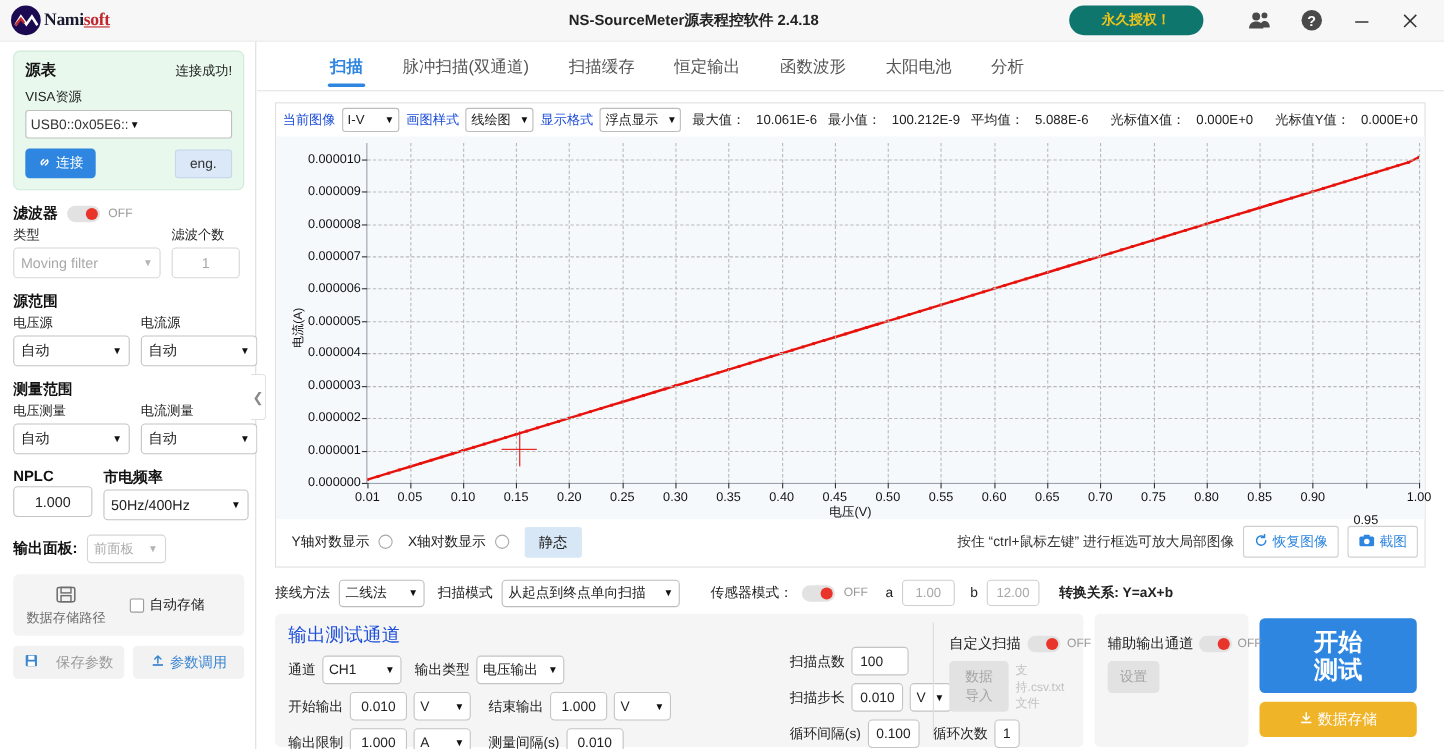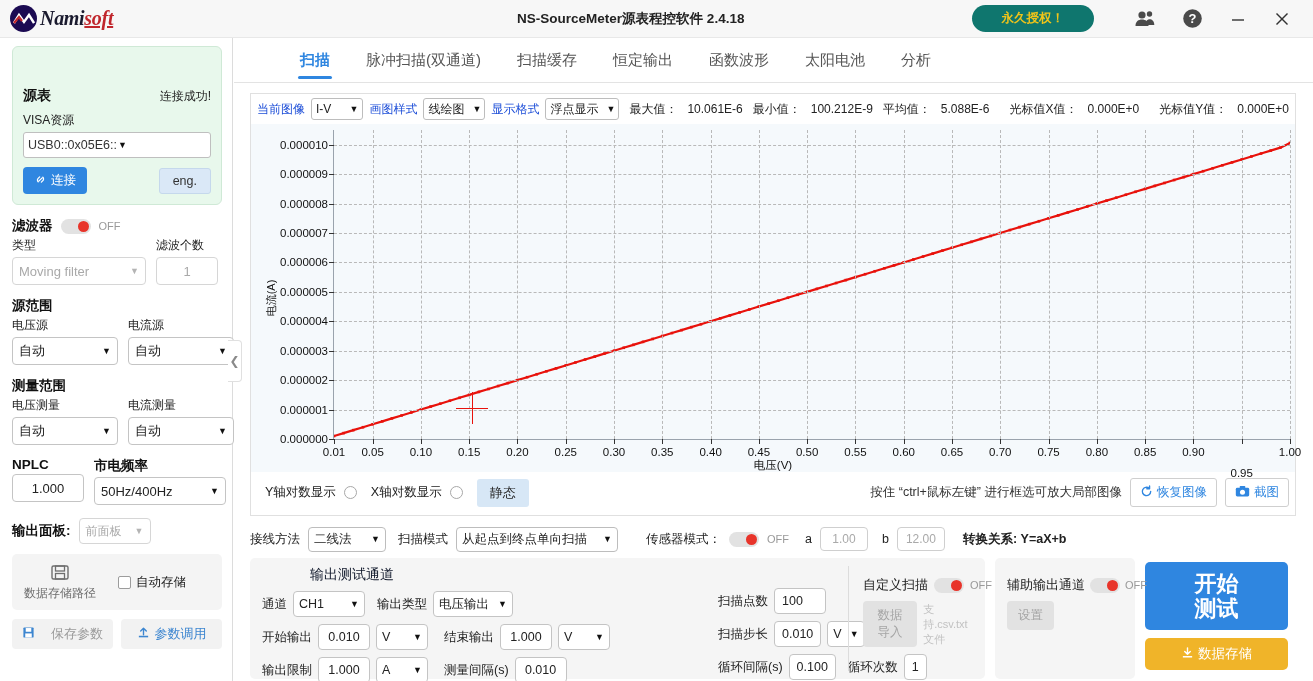--- a/index.html
+++ b/index.html
@@ -21,21 +21,21 @@
   }
   .logo-wrap { display:flex; align-items:center; margin-left:10px; width:220px; }
   .logo-circle {
     width:27px; height:27px; border-radius:50%;
     background:#1b0a52; position:relative; flex:none;
     display:flex; align-items:center; justify-content:center;
   }
   .logo-circle svg { display:block; }
   .logo-text {
     font-family:"Liberation Serif", serif;
-    font-style:italic; font-size:20px; font-weight:600;
+    font-size:16px; font-weight:600;
     margin-left:3px; color:#1a1a2e; letter-spacing:-0.3px;
   }
   .logo-text .red { color:#c0262c; text-decoration:underline; }
   .app-title {
     flex:1; text-align:center; font-weight:bold; font-size:13.5px; color:#222;
     margin-left:60px;
   }
   .license-pill {
     background:#0f766e; color:#f0c419; font-size:12.5px;
     border-radius:14px; padding:5px 30px; font-weight:bold;
@@ -47,21 +47,21 @@
   
   .sidebar {
     position:absolute; left:0; top:38px; width:233px; height:643px;
     background:#fff; border-right:1px solid #dcdcdc;
     padding:8px 10px 0 12px;
   }
   .src-box {
     background:#e8f8ec; border:1px solid #cfe9d6; border-radius:6px;
     padding:8px 10px 10px 10px;
   }
-  .src-head { display:flex; align-items:center; justify-content:space-between;margin-top:32px; }
+  .src-head { display:flex; align-items:center; justify-content:space-between; }
   .src-title { font-weight:bold; font-size:14px; color:#111; }
   .src-status { font-size:12px; color:#222; }
   .lbl { font-size:12px; color:#222; margin:7px 0 3px; display:block; }
   .visa-input {
     width:100%; height:26px; background:#fff; border:1px solid #bfbfbf;
     border-radius:3px; display:flex; align-items:center; padding:0 4px;
     font-size:12.5px; overflow:hidden; white-space:nowrap;
   }
   .visa-input span { flex:1; overflow:hidden; }
   .caret { font-size:9px; color:#111; margin-left:2px; }
@@ -229,21 +229,21 @@
 
   
   .bottom {
     position:absolute; left:16px; top:520px; width:1046px; height:121px;
     display:flex; gap:10px;
   }
   .panel {
     background:#f5f5f5; border-radius:5px; position:relative;
     padding:8px 12px;
   }
-  .panel-title { font-size:14px; color:#0f172a;margin-left:48px; }
+  .panel-title { font-size:17px; color:#1d4ed8; }
   .p1 { width:735px; display:flex; }
   .p1-left { width:470px; }
   .p1-mid { width:130px; padding-top:18px; }
   .p1-right { width:125px; border-left:1px solid #dcdcdc; padding-left:14px; padding-top:8px; }
   .row { display:flex; align-items:center; gap:6px; margin-top:7px; }
   .flbl { font-size:12.5px; color:#222; white-space:nowrap; }
   .fin {
     height:26px; border:1px solid #c4c4c4; border-radius:4px; background:#fff;
     display:flex; align-items:center; padding:0 7px; font-size:12.5px; color:#222;
   }

